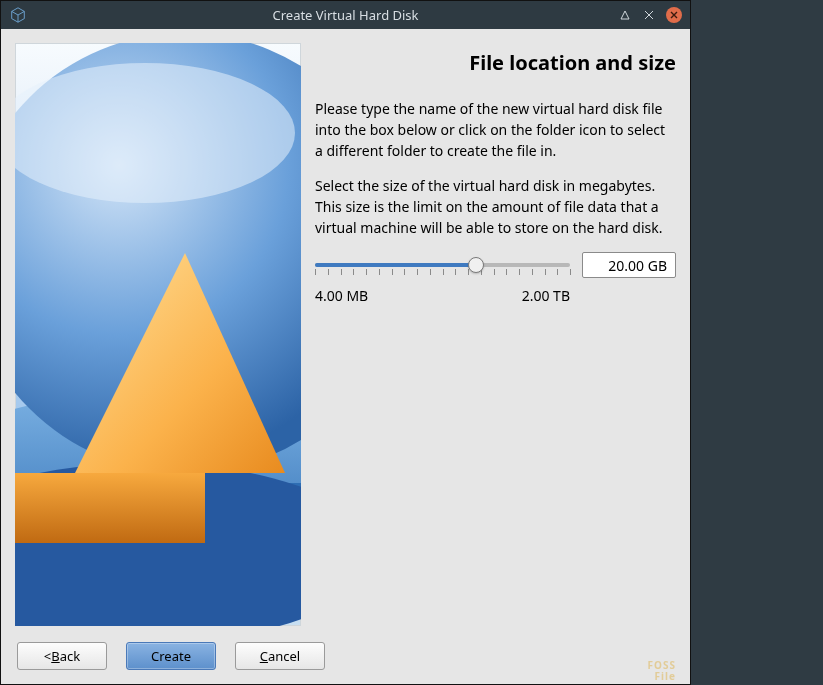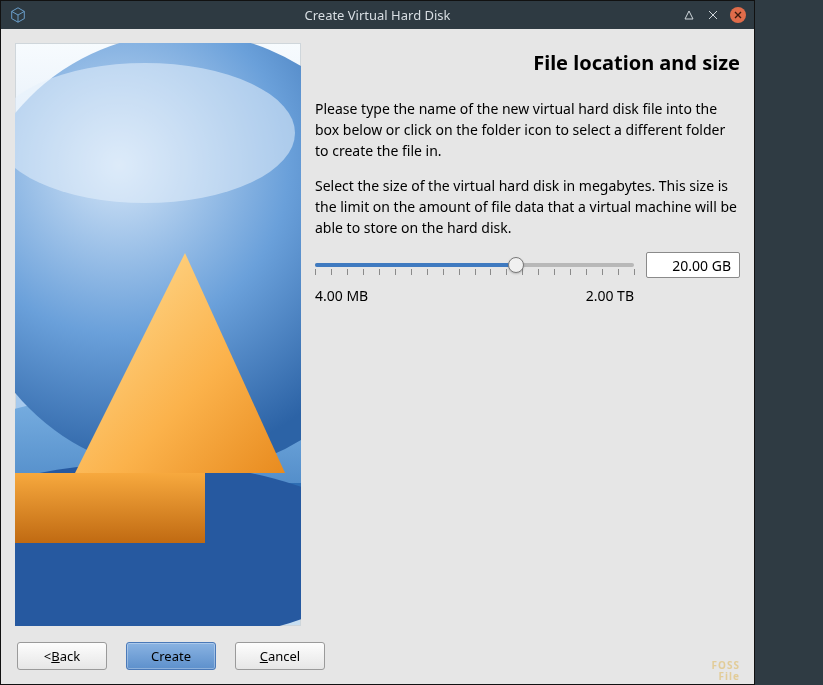--- a/index.html
+++ b/index.html
@@ -6,21 +6,21 @@
   body {
     font-family: "Segoe UI", "Noto Sans", Arial, sans-serif;
     font-size: 13px;
     background: #2f3b43;
     width: 823px;
     height: 685px;
     overflow: hidden;
     color: #000;
   }
   .window {
-    width: 755px;
+    width: 691px;
     height: 685px;
     background: #e6e6e6;
     display: flex;
     flex-direction: column;
     border: 1px solid #111;
   }
   .titlebar {
     height: 28px;
     background: #2e3a42;
     color: #d8dee3;

